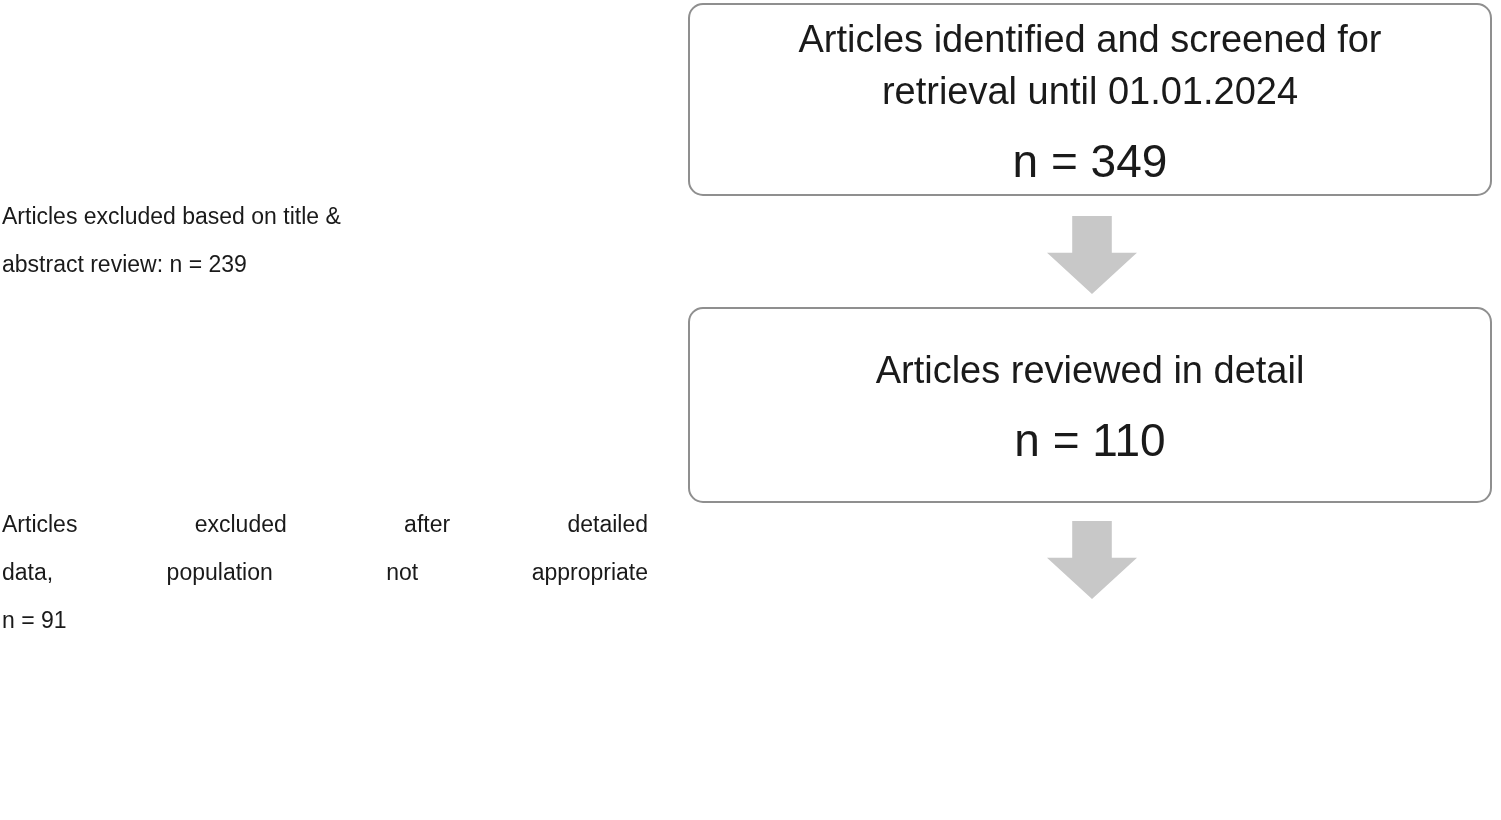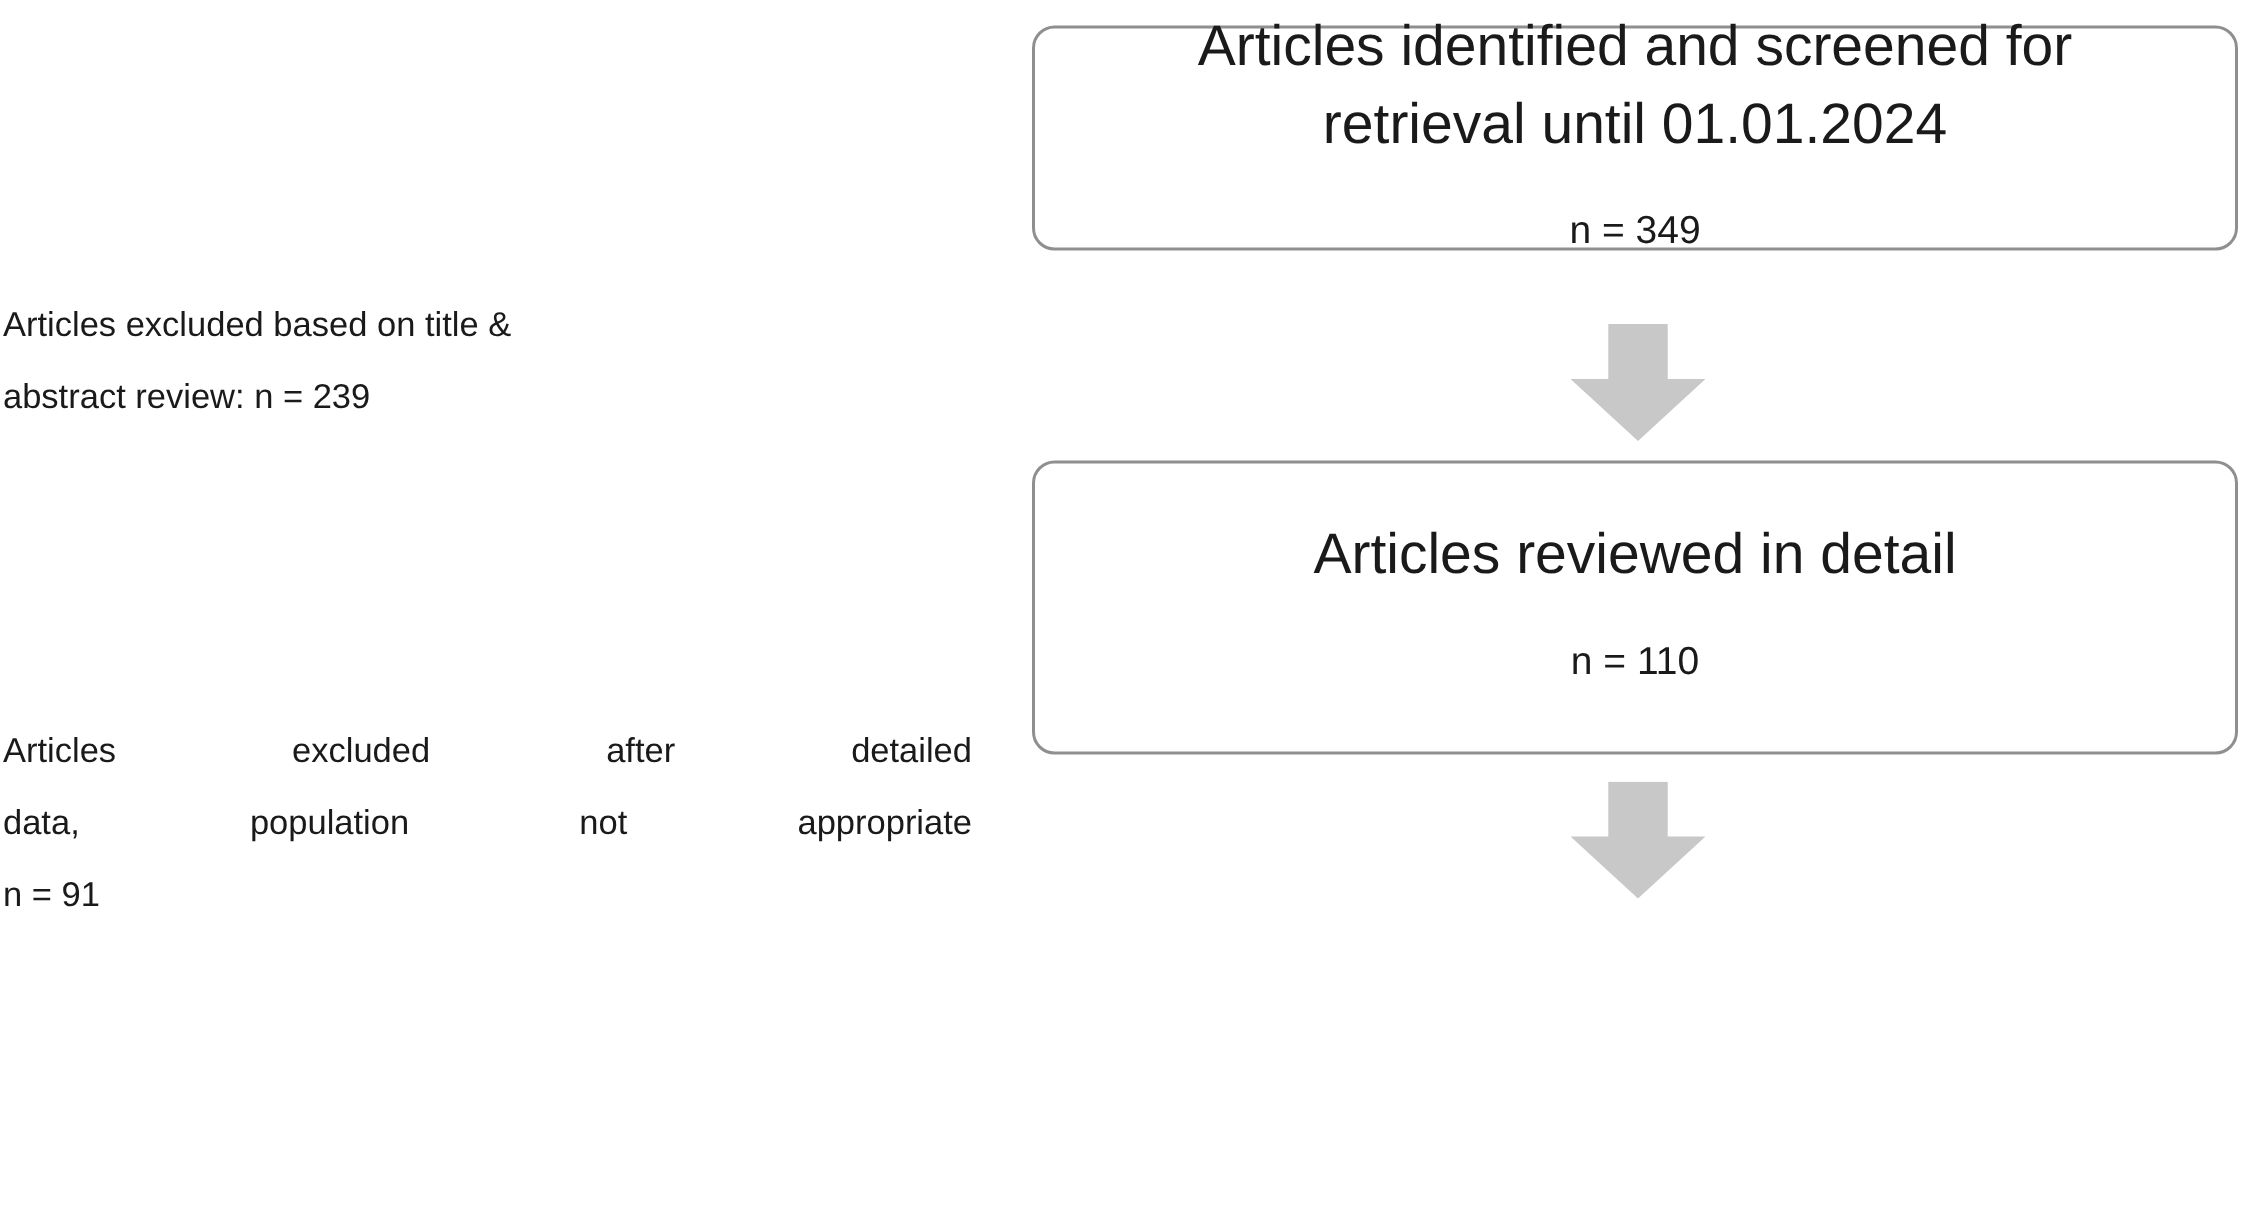--- a/index.html
+++ b/index.html
@@ -22,31 +22,31 @@
     border: 2px solid #8f8f8f;
     border-radius: 15px;
     background: #ffffff;
     display: flex;
     flex-direction: column;
     align-items: center;
     justify-content: center;
     gap: 18px;
     text-align: center;
   }
-  #box-identified { top: 17px;   height: 150px; }
+  #box-identified { top: 3px;   height: 193px; }
   #box-reviewed   { top: 307px; height: 196px; }
   #box-included   { top: 612px; height: 202px; }
 
   .box-title {
     font-size: 38px;
     line-height: 52px;
     color: #1a1a1a;
   }
   .box-count {
-    font-size: 26px;
+    font-size: 46px;
     line-height: 52px;
     color: #1a1a1a;
   }
 
   
   .down-arrow {
     position: absolute;
     left: 1047px;
     width: 90px;
     height: 78px;
@@ -59,21 +59,21 @@
   
   .side-note {
     position: absolute;
     left: 2px;
     width: 646px;
     font-size: 23px;
     line-height: 48px;
     color: #1a1a1a;
   }
   #note-title-abstract { top: 192px; }
-  #note-detailed       { top: 476px; }
+  #note-detailed       { top: 500px; }
   .note-line { white-space: nowrap; }
   .note-line.justified {
     white-space: normal;
     text-align: justify;
     text-align-last: justify;
   }
 </style>
 </head>
 <body>
 

